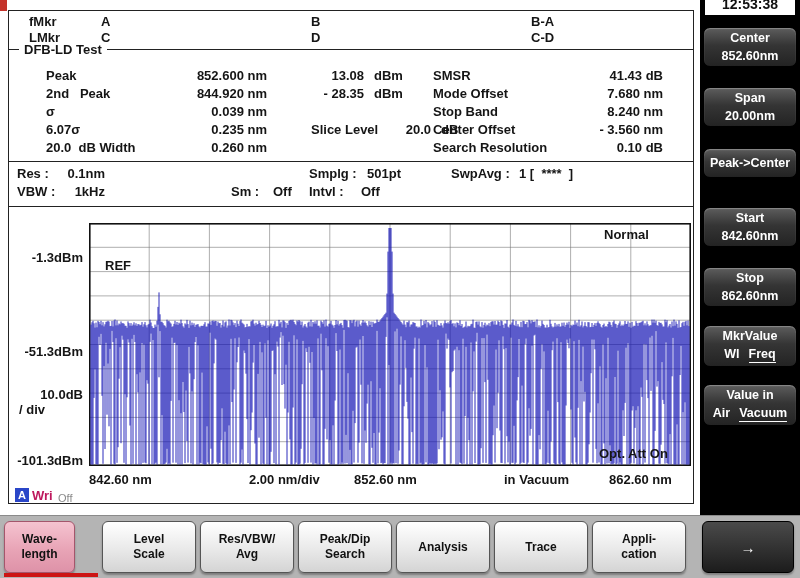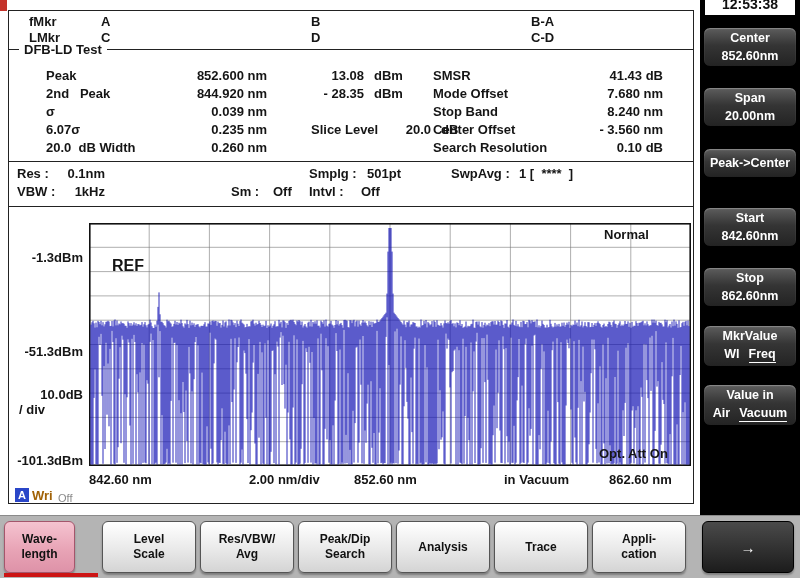--- a/index.html
+++ b/index.html
@@ -123,31 +123,31 @@
   <span class="t" style="left:10px;top:392px">/ div</span>
   <span class="t ra" style="left:0;top:443px;width:74px">-101.3dBm</span>
 
   <svg id="trace-svg" class="abs" style="left:80px;top:212px" width="602" height="243" viewBox="0 0 602 243">
       <path d="M60.2 0V243M0 24.3H602M120.4 0V243M0 48.6H602M180.6 0V243M0 72.9H602M240.8 0V243M0 97.2H602M301.0 0V243M0 121.5H602M361.2 0V243M0 145.8H602M421.4 0V243M0 170.1H602M481.6 0V243M0 194.4H602M541.8 0V243M0 218.7H602" stroke="#777" stroke-width="0.6" fill="none"></path>
       <rect x="0.8" y="0.8" width="600.4" height="241.4" stroke="#111" stroke-width="1.6" fill="none"></rect>
       <path d="M2 101.6V241.4M3 99.3V241.5M4 97.8V241.5M5 100.3V174.9M6 104.6V146.3M7 99.6V241.1M8 104.3V241.3M9 97.9V241.5M10 99.0V113.8M11 101.2V122.0M12 97.8V110.9M13 102.3V172.8M14 99.2V240.8M15 103.4V143.1M16 101.3V226.0M17 98.9V119.8M18 98.6V191.7M19 97.8V140.5M20 98.6V203.3M21 103.1V125.9M22 102.9V241.5M23 98.0V107.9M24 103.4V119.1M25 97.6V240.7M26 96.5V241.5M27 102.4V115.2M28 97.5V239.8M29 102.3V224.2M30 100.5V155.7M31 101.3V124.2M32 98.5V220.2M33 100.3V112.7M34 100.1V116.7M35 100.8V239.8M36 102.7V171.2M37 102.9V241.5M38 104.8V174.3M39 98.4V116.3M40 100.1V119.5M41 102.7V202.5M42 100.1V241.5M43 102.9V115.8M44 101.5V240.8M45 99.3V111.9M46 102.3V119.0M47 100.3V241.5M48 102.9V151.2M49 101.1V169.4M50 101.3V241.5M51 102.4V149.4M52 101.8V241.5M53 99.1V120.1M54 103.7V239.9M55 101.3V121.6M56 99.1V239.6M57 102.3V240.3M58 104.4V157.2M59 101.7V160.7M60 100.9V241.4M61 96.7V118.9M62 99.5V110.6M63 103.2V241.2M64 104.9V117.0M65 105.0V241.5M66 101.6V240.6M67 103.7V239.6M68 97.8V241.5M69 83.9V101.7M70 69.4V154.3M71 91.3V108.1M72 98.7V241.3M73 98.8V192.1M74 100.2V241.5M75 102.2V240.9M76 102.8V240.8M77 104.5V239.5M78 96.7V225.8M79 98.3V241.5M80 97.8V240.3M81 99.4V241.5M82 100.6V177.9M83 103.8V114.7M84 103.3V239.7M85 100.9V119.9M86 97.8V119.7M87 101.5V239.7M88 99.0V122.1M89 101.9V241.3M90 99.7V177.2M91 100.7V241.5M92 96.7V190.2M93 100.1V241.5M94 103.3V159.0M95 104.7V189.0M96 100.4V240.1M97 101.5V167.5M98 96.9V218.0M99 101.1V239.6M100 104.9V123.9M101 97.7V150.4M102 102.4V240.4M103 99.6V168.3M104 102.1V241.5M105 100.3V156.2M106 103.9V119.1M107 101.8V114.0M108 101.5V241.5M109 101.1V122.3M110 103.4V241.5M111 104.4V239.7M112 102.9V240.3M113 102.8V149.6M114 103.0V240.9M115 101.3V241.5M116 99.2V241.5M117 103.6V241.5M118 103.6V203.3M119 100.5V239.4M120 100.7V241.0M121 98.4V109.7M122 101.9V225.7M123 98.0V241.3M124 97.5V240.4M125 98.7V140.4M126 97.8V115.5M127 98.0V116.6M128 102.8V239.4M129 98.6V241.5M130 100.3V239.7M131 100.0V240.0M132 104.6V217.2M133 101.9V185.3M134 97.5V240.8M135 103.5V241.0M136 99.4V208.7M137 98.4V240.3M138 104.6V241.5M139 102.5V240.9M140 96.5V202.4M141 102.5V241.1M142 96.8V115.8M143 97.3V179.0M144 99.4V239.6M145 102.1V166.5M146 100.1V115.3M147 104.1V239.9M148 97.6V139.3M149 100.8V124.0M150 103.0V114.5M151 98.1V241.5M152 96.5V239.7M153 99.7V226.5M154 100.6V241.5M155 101.5V127.5M156 104.4V130.1M157 104.0V150.7M158 100.9V196.1M159 103.8V240.0M160 103.2V116.1M161 103.4V241.5M162 98.4V207.2M163 97.9V189.5M164 96.7V139.6M165 100.6V122.0M166 102.6V220.5M167 99.7V241.5M168 101.7V241.5M169 101.0V150.9M170 97.8V214.7M171 100.0V118.9M172 101.8V241.5M173 104.0V129.3M174 101.7V240.6M175 103.2V241.4M176 102.6V120.5M177 97.9V194.8M178 105.0V241.2M179 102.3V117.3M180 103.8V241.5M181 102.6V241.5M182 100.5V228.8M183 104.8V127.9M184 102.8V127.4M185 101.3V240.1M186 98.2V151.2M187 103.7V241.5M188 103.3V118.6M189 103.3V123.6M190 96.9V241.5M191 100.5V114.6M192 98.8V109.1M193 104.4V162.0M194 97.4V112.7M195 97.6V161.1M196 99.2V185.6M197 104.9V141.7M198 100.1V241.5M199 102.0V189.5M200 97.9V118.8M201 97.3V216.4M202 96.8V241.5M203 97.6V241.5M204 96.7V184.5M205 99.0V112.3M206 100.9V241.5M207 102.2V239.6M208 97.5V116.4M209 98.6V241.5M210 97.0V241.4M211 98.2V240.7M212 101.9V225.8M213 98.6V161.2M214 104.5V117.9M215 102.6V241.5M216 101.0V239.9M217 103.5V125.2M218 104.7V129.0M219 99.7V239.8M220 98.7V123.8M221 103.4V139.8M222 96.8V239.6M223 103.6V129.0M224 99.0V241.5M225 100.6V194.9M226 98.3V240.6M227 100.7V240.1M228 97.4V241.5M229 102.8V115.4M230 102.7V241.5M231 104.5V241.5M232 97.6V110.7M233 99.1V147.3M234 100.8V241.5M235 97.3V241.5M236 103.6V205.8M237 96.6V115.2M238 102.7V216.4M239 103.7V123.2M240 100.8V239.7M241 100.5V217.1M242 97.9V241.3M243 101.5V241.5M244 102.5V202.3M245 104.8V241.5M246 102.0V177.5M247 97.0V110.1M248 101.4V128.0M249 97.8V241.5M250 102.5V240.8M251 100.9V126.5M252 99.9V241.1M253 102.1V239.4M254 104.8V240.9M255 97.1V106.9M256 96.8V240.5M257 97.3V211.9M258 97.7V240.2M259 104.1V150.2M260 104.5V241.5M261 97.1V226.9M262 97.4V241.5M263 100.1V241.3M264 97.5V187.8M265 96.8V239.6M266 103.4V200.1M267 98.5V124.6M268 97.5V123.7M269 103.7V239.7M270 97.6V219.6M271 101.4V116.5M272 102.9V161.7M273 99.6V240.4M274 97.0V113.0M275 99.8V240.8M276 98.4V207.5M277 100.1V219.8M278 102.3V180.6M279 103.5V161.7M280 98.1V241.1M281 102.0V241.5M282 98.6V158.2M283 104.0V224.8M284 98.8V239.8M285 100.5V210.0M286 100.4V241.5M287 99.9V241.5M288 96.6V107.9M289 98.7V240.4M290 99.0V209.6M291 97.7V165.2M292 96.3V240.1M293 95.0V239.7M294 93.7V241.5M295 92.3V240.1M296 91.0V240.1M297 89.7V113.9M298 70.6V94.3M299 28.6V241.5M300 5.0V142.0M301 5.0V240.8M302 5.0V239.7M303 28.6V241.5M304 70.6V240.0M305 89.7V240.5M306 91.0V108.4M307 92.3V240.2M308 93.7V105.7M309 95.0V240.7M310 96.3V227.5M311 97.7V161.6M312 99.0V113.4M313 100.4V241.2M314 101.7V241.5M315 97.6V183.3M316 101.6V117.2M317 104.2V144.9M318 99.1V178.9M319 99.5V195.6M320 97.6V241.5M321 103.7V241.5M322 101.6V154.5M323 101.4V209.1M324 99.1V240.7M325 99.7V125.7M326 100.0V114.6M327 103.5V241.4M328 103.5V240.7M329 104.9V241.2M330 103.7V115.5M331 104.6V240.7M332 96.5V239.7M333 102.6V241.5M334 102.0V241.5M335 97.9V240.9M336 100.7V122.1M337 97.0V239.4M338 104.4V144.4M339 99.1V241.5M340 100.4V241.5M341 102.3V240.1M342 101.3V241.5M343 98.1V240.2M344 103.9V240.9M345 97.4V241.4M346 98.9V240.5M347 103.8V241.5M348 97.2V240.3M349 101.8V116.7M350 102.4V226.2M351 102.9V167.2M352 100.1V216.7M353 102.4V214.3M354 104.6V188.4M355 100.4V240.7M356 97.5V241.5M357 100.0V110.6M358 100.6V125.6M359 99.3V115.6M360 100.7V116.9M361 98.1V164.4M362 97.1V240.5M363 100.9V149.2M364 100.2V148.0M365 103.3V127.6M366 100.4V126.4M367 104.4V241.5M368 99.4V123.7M369 100.0V241.5M370 102.2V127.2M371 97.3V239.6M372 103.0V240.1M373 101.0V241.2M374 104.9V115.7M375 104.2V240.6M376 103.5V193.0M377 98.5V123.8M378 104.4V241.5M379 102.8V194.7M380 103.5V217.2M381 103.1V241.5M382 101.3V119.5M383 100.8V241.5M384 96.6V168.3M385 104.6V128.4M386 104.9V240.0M387 98.9V118.6M388 98.5V109.8M389 101.6V241.5M390 98.4V241.5M391 103.4V240.9M392 104.3V225.2M393 99.1V115.1M394 104.6V239.8M395 101.9V115.1M396 99.7V159.1M397 103.3V239.9M398 101.6V111.6M399 102.4V156.8M400 100.2V241.1M401 103.2V240.6M402 99.1V241.5M403 98.3V241.5M404 98.3V212.2M405 101.5V182.5M406 98.0V239.6M407 101.8V126.5M408 101.6V205.2M409 97.7V169.7M410 99.0V117.3M411 102.8V207.5M412 97.4V239.8M413 98.2V240.0M414 101.9V113.4M415 104.9V126.2M416 100.5V240.6M417 100.7V125.1M418 97.0V213.2M419 103.7V239.4M420 104.7V218.6M421 101.6V241.5M422 101.5V114.7M423 99.5V239.8M424 96.5V239.8M425 101.9V202.8M426 102.9V241.5M427 97.9V239.7M428 103.3V177.4M429 101.2V154.1M430 103.5V116.0M431 104.2V241.1M432 98.9V239.8M433 104.2V162.6M434 97.8V239.4M435 98.2V240.0M436 101.1V121.1M437 101.0V115.5M438 99.1V241.5M439 104.3V239.6M440 96.9V185.2M441 97.7V212.7M442 100.4V205.9M443 97.2V122.7M444 98.7V241.5M445 99.0V112.5M446 98.3V111.7M447 104.1V241.5M448 96.5V241.5M449 104.4V241.5M450 102.3V212.1M451 104.5V226.3M452 102.9V145.8M453 97.6V121.2M454 100.9V241.5M455 102.0V128.4M456 104.5V241.1M457 104.7V241.5M458 101.7V239.7M459 104.6V187.7M460 104.0V240.1M461 96.8V241.5M462 100.8V218.5M463 103.4V127.2M464 104.5V118.6M465 103.7V240.2M466 99.9V241.5M467 103.6V241.5M468 101.4V115.2M469 103.3V179.1M470 100.9V240.6M471 103.8V241.5M472 103.4V119.2M473 99.7V239.4M474 102.8V241.5M475 99.5V241.5M476 103.8V241.5M477 101.9V182.5M478 99.6V116.6M479 101.5V120.1M480 98.7V125.3M481 104.9V115.5M482 101.9V186.5M483 103.1V239.8M484 101.6V241.5M485 101.9V118.2M486 97.6V214.5M487 101.6V239.4M488 99.5V241.5M489 103.2V184.8M490 96.8V116.9M491 103.6V241.5M492 102.3V158.1M493 98.5V241.5M494 104.4V123.6M495 102.8V178.5M496 99.2V168.9M497 103.0V241.5M498 104.2V241.5M499 99.1V239.7M500 99.3V221.3M501 104.2V189.5M502 103.9V150.2M503 100.0V116.5M504 104.0V239.7M505 101.9V116.6M506 100.1V126.3M507 102.9V225.9M508 99.9V240.3M509 98.3V180.3M510 100.1V239.5M511 101.1V143.3M512 103.7V241.5M513 104.7V241.4M514 102.0V121.4M515 100.6V220.4M516 103.9V241.2M517 103.0V155.2M518 104.1V240.5M519 101.0V114.8M520 98.7V240.3M521 99.3V222.3M522 101.9V241.3M523 103.9V240.7M524 99.2V241.3M525 97.5V240.3M526 100.7V154.0M527 101.1V241.4M528 104.8V240.6M529 102.1V127.7M530 100.4V241.5M531 98.3V239.4M532 103.1V241.5M533 101.7V241.5M534 103.0V187.3M535 101.5V213.0M536 98.0V179.9M537 101.0V124.7M538 100.9V241.5M539 98.4V120.3M540 103.8V241.5M541 99.8V240.9M542 104.7V239.8M543 98.9V187.5M544 103.7V183.2M545 102.7V240.4M546 102.9V204.9M547 98.2V187.3M548 100.0V241.5M549 102.9V183.2M550 99.8V241.5M551 99.8V241.5M552 99.3V164.5M553 98.6V173.9M554 97.8V241.5M555 102.3V121.0M556 100.3V239.6M557 102.4V121.3M558 98.4V157.1M559 101.3V175.1M560 103.1V241.5M561 102.4V114.5M562 102.2V167.9M563 96.6V112.8M564 99.6V241.5M565 96.6V241.5M566 99.8V207.9M567 97.7V108.1M568 102.1V163.6M569 102.8V158.1M570 98.9V240.7M571 100.0V240.9M572 99.8V221.7M573 101.4V139.1M574 103.6V176.9M575 103.5V181.0M576 96.7V240.6M577 99.2V119.4M578 97.2V240.2M579 104.3V240.7M580 102.7V241.3M581 101.0V211.1M582 104.5V241.5M583 98.5V153.3M584 103.2V114.9M585 96.6V241.5M586 102.7V241.5M587 98.4V241.5M588 100.9V201.4M589 104.8V241.5M590 97.4V241.5M591 104.5V152.0M592 104.0V122.9M593 100.2V241.1M594 98.9V189.1M595 102.8V241.5M596 98.8V179.3M597 97.9V241.5M598 102.4V241.5M599 97.6V241.4M600 103.1V241.5" stroke="#1414b4" stroke-width="0.9" fill="none"></path>
     </svg>
 
   <span class="t" style="left:595px;top:217px;width:80px" class2="ra">Normal</span>
-  <span class="t" style="left:103px;top:248px;font-size:16px">REF</span>
+  <span class="t" style="left:96px;top:248px;font-size:13px">REF</span>
   <span class="t" style="left:590px;top:436px">Opt. Att On</span>
 
   <span class="t" style="left:80px;top:462px">842.60 nm</span>
   <span class="t" style="left:240px;top:462px">2.00 nm/div</span>
   <span class="t" style="left:345px;top:462px">852.60 nm</span>
   <span class="t" style="left:495px;top:462px">in Vacuum</span>
   <span class="t" style="left:600px;top:462px">862.60 nm</span>
 
   <div class="abox" style="left:6px;top:477px">A</div>
-  <span class="t" style="left:23px;top:478px;color:#a16207">Wri</span>
+  <span class="t" style="left:23px;top:478px;color:#be185d">Wri</span>
   <span class="t" style="left:49px;top:480px;color:#8a8a8a;font-size:11px;font-weight:normal">Off</span>
 </div>
 
 <div class="sidebar">
   <div class="clockbox">
     <span>12:53:38</span>
   </div>
 
   <div class="skey" style="top:27px;height:40px">
     <span>Center</span>

